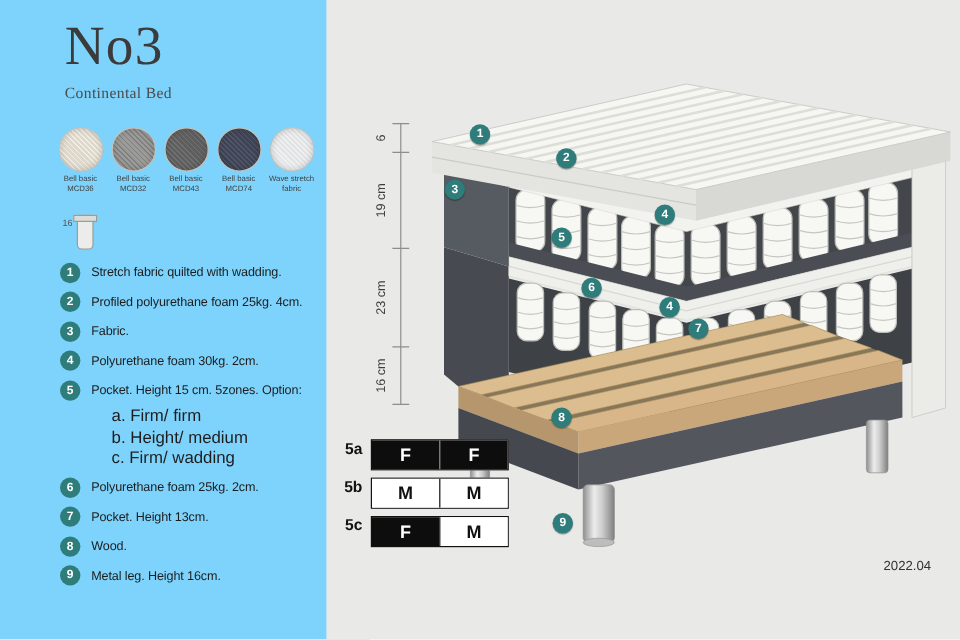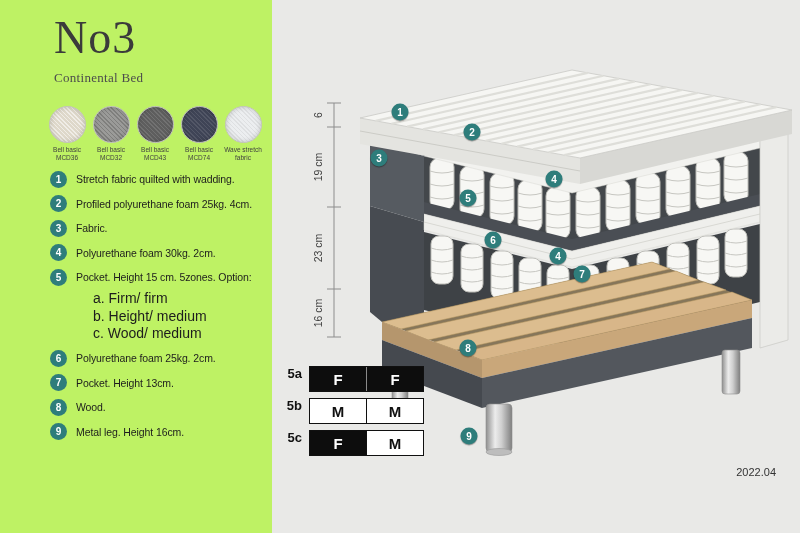--- a/index.html
+++ b/index.html
@@ -1,20 +1,20 @@
 <!DOCTYPE html>
 <html><head>
 <meta charset="utf-8">
 <style>
   html,body{margin:0;padding:0}
   body{width:800px;height:533px;position:relative;background:#ffffff;
        font-family:"Liberation Sans",sans-serif;overflow:hidden}
 
   
-  .left{position:absolute;left:0;top:0;width:308px;height:533px;background:#bef264;
+  .left{position:absolute;left:0;top:0;width:308px;height:533px;background:#7dd3fc;
         padding:14px 6px 0 50px;box-sizing:border-box}
   .title{font-family:"Liberation Serif",serif;font-weight:400;font-size:46px;
          margin:0 0 0 4px;color:#3b3b3b;letter-spacing:1px;line-height:1.05}
   .subtitle{font-family:"Liberation Serif",serif;font-size:13px;color:#4c4c4c;
             margin:8px 0 0 4px;letter-spacing:.3px}
 
   .swatches{display:flex;gap:2px;margin:20px 0 0 -4px}
   .swatch{width:42px;text-align:center}
   .sw-circle{width:35px;height:35px;border-radius:50%;margin:0 auto;
              border:1px solid #c2c2bc;box-shadow:inset 0 0 5px rgba(0,0,0,.18)}
@@ -86,20 +86,24 @@
     <div class="swatch">
       <div class="sw-circle sw-3"></div>
       <div class="sw-label">Bell basic MCD74</div>
     </div>
     <div class="swatch">
       <div class="sw-circle sw-4"></div>
       <div class="sw-label">Wave stretch fabric</div>
     </div>
   </div>
 
+  <div class="leg-spec">
+    <span class="leg-num">16</span>
+    <span class="leg-glyph"></span>
+  </div>
 
   <div class="legend">
     <div class="lg-row">
       <span class="lg-num">1</span>
       <span class="lg-text">Stretch fabric quilted with wadding.</span>
     </div>
     <div class="lg-row">
       <span class="lg-num">2</span>
       <span class="lg-text">Profiled polyurethane foam 25kg. 4cm.</span>
     </div>
@@ -111,21 +115,21 @@
       <span class="lg-num">4</span>
       <span class="lg-text">Polyurethane foam 30kg. 2cm.</span>
     </div>
     <div class="lg-row">
       <span class="lg-num">5</span>
       <span class="lg-text">Pocket. Height 15 cm. 5zones. Option:</span>
     </div>
     <div class="lg-subs">
       <div>a. Firm/ firm</div>
       <div>b. Height/ medium</div>
-      <div>c. Wood/ medium</div>
+      <div>c. Firm/ wadding</div>
     </div>
     <div class="lg-row">
       <span class="lg-num">6</span>
       <span class="lg-text">Polyurethane foam 25kg. 2cm.</span>
     </div>
     <div class="lg-row">
       <span class="lg-num">7</span>
       <span class="lg-text">Pocket. Height 13cm.</span>
     </div>
     <div class="lg-row">

